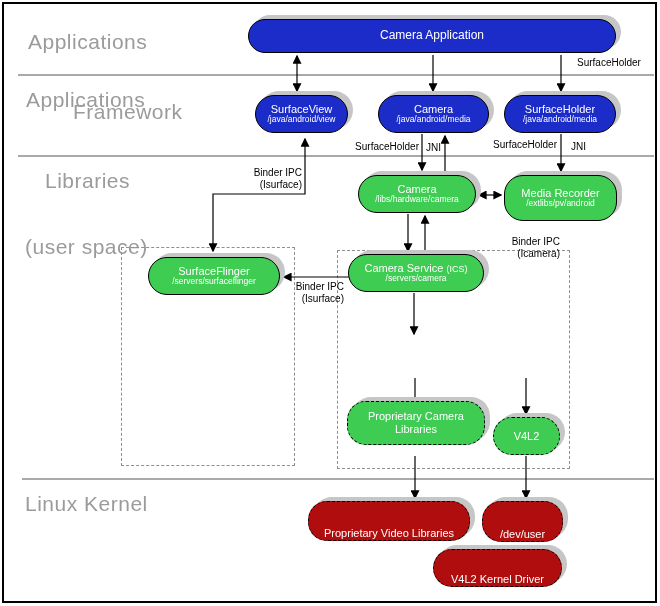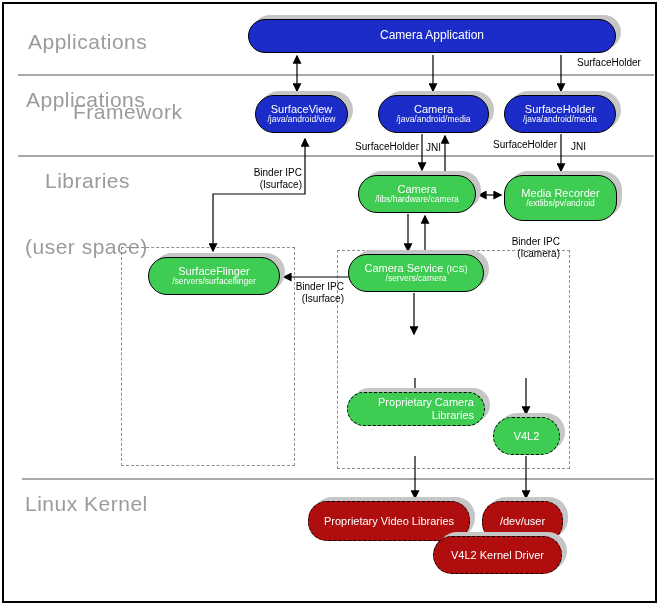--- a/index.html
+++ b/index.html
@@ -25,21 +25,21 @@
     position:absolute;color:var(--label);font-size:21px;letter-spacing:0.5px;white-space:nowrap;
   }
   .node{
     position:absolute;border-radius:19px;border:1.6px solid #000;
     box-shadow:5px -4px 0 0 var(--shadow);
     display:flex;flex-direction:column;align-items:center;justify-content:center;
     color:#fff;text-align:center;box-sizing:border-box;line-height:1.15;
   }
   .node.blue{background:var(--blue);}
   .node.green{background:var(--green);}
-  .node.red{background:var(--red);}
+  .node.red{background:var(--red);justify-content:flex-end;}
   .node.dashed{border-style:dashed;}
   .node-title{font-size:11px;white-space:nowrap;}
   .node-title.big{font-size:12px;}
   .node-title.wrap{white-space:normal;padding:0 10px;}
   .node-suffix{font-size:9px;}
   .node-suffix:empty{display:none;}
   .node-sub{font-size:8.5px;white-space:nowrap;}
   .node-sub:empty{display:none;}
   .dashed-rect{
     position:absolute;border:1px dashed #8f8f8f;
@@ -166,33 +166,33 @@
 
   <div class="node green" style="left:348px;top:254px;width:136px;height:38px;">
     <div class="node-title">
       <span>Camera Service</span>
       <span class="node-suffix">(ICS)</span>
     </div>
     <div class="node-sub">/servers/camera</div>
   </div>
 
 
-  <div class="node green dashed" style="left:347px;top:392px;width:138px;height:34px;text-align:right;">
+  <div class="node green dashed" style="left:347px;top:401px;width:138px;height:44px;">
     <div class="node-title wrap">Proprietary Camera Libraries</div>
   </div>
 
   <div class="node green dashed" style="left:493px;top:417px;width:67px;height:38px;">
     <div class="node-title">V4L2</div>
   </div>
 
   <div class="node red dashed" style="left:308px;top:501px;width:162px;height:40px;">
     <div class="node-title wrap">Proprietary Video Libraries</div>
   </div>
 
   <div class="node red dashed" style="left:482px;top:501px;width:81px;height:41px;">
     <div class="node-title">/dev/user</div>
   </div>
 
-  <div class="node red dashed" style="left:433px;top:536px;width:129px;height:38px;">
+  <div class="node red dashed" style="left:433px;top:549px;width:129px;height:38px;">
     <div class="node-title">V4L2 Kernel Driver</div>
   </div>
 
 </div>
 
 </body></html>

